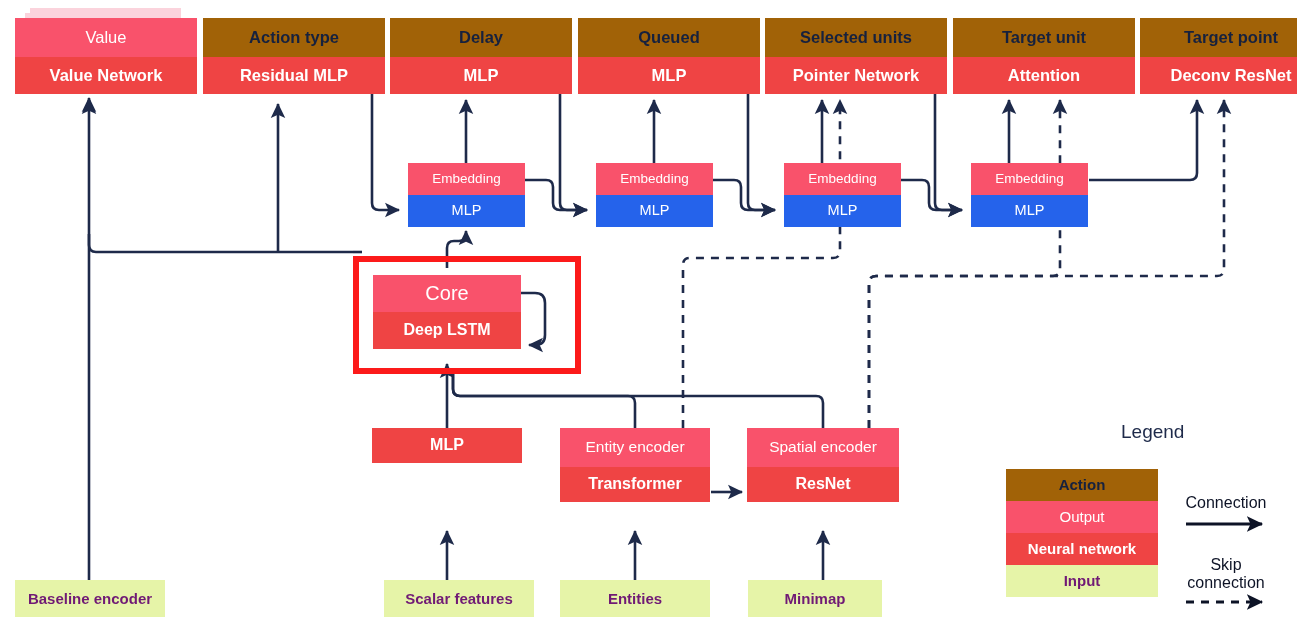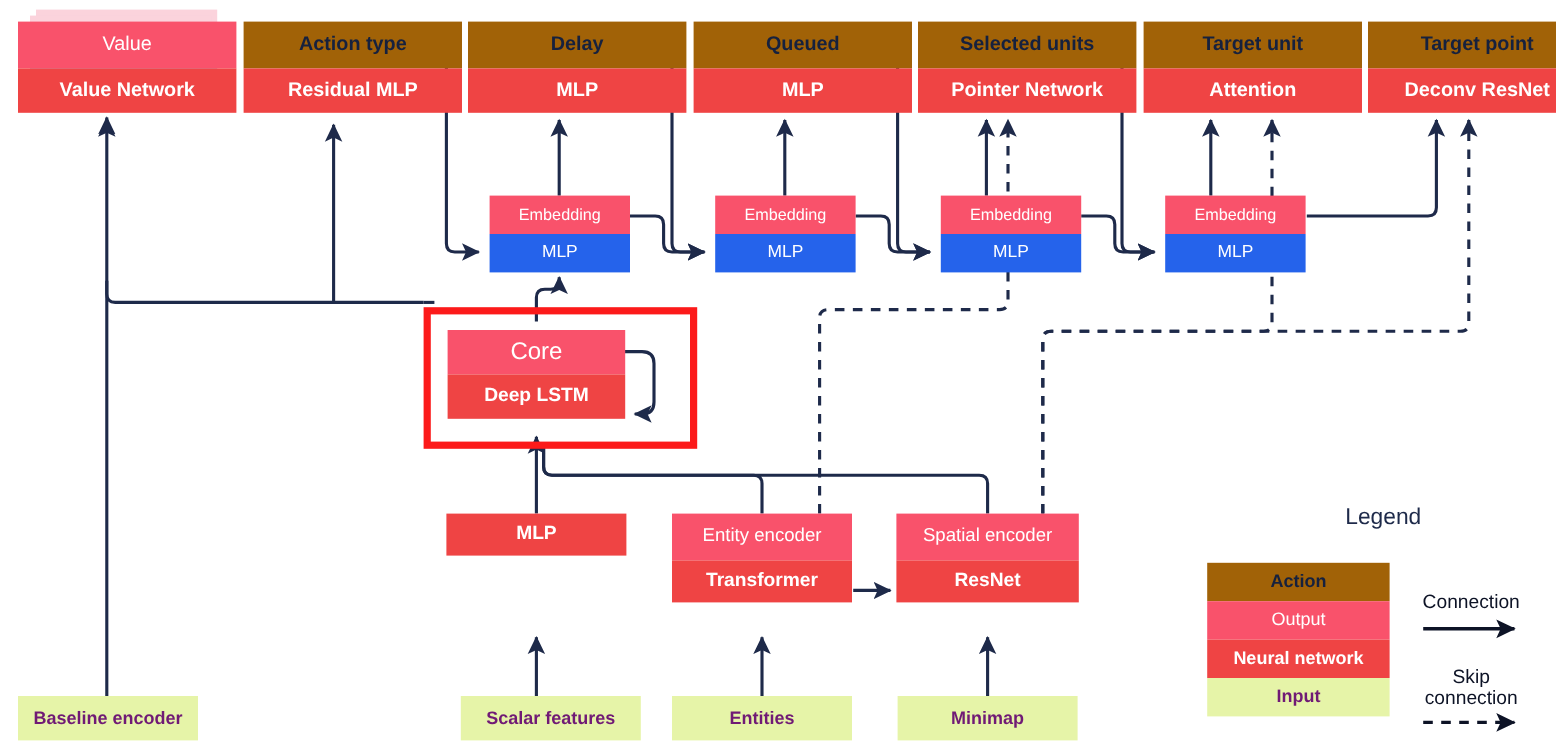--- a/index.html
+++ b/index.html
@@ -203,21 +203,21 @@
     <div class="cell bot c-nn">Transformer</div>
   </div>
   <div class="node encnode wide" style="left:747px;top:428px;">
     <div class="cell top c-output">Spatial encoder</div>
     <div class="cell bot c-nn">ResNet</div>
   </div>
 
   <div class="cell c-input innode" style="position:absolute;left:15px;top:580px;width:150px;">Baseline encoder</div>
   <div class="cell c-input innode" style="position:absolute;left:372px;top:580px;width:150px;margin-left:12px;">Scalar features</div>
   <div class="cell c-input innode" style="position:absolute;left:560px;top:580px;width:150px;">Entities</div>
-  <div class="cell c-input innode" style="position:absolute;left:748px;top:580px;width:150px;">Minimap</div>
+  <div class="cell c-input innode" style="position:absolute;left:748px;top:580px;width:134px;">Minimap</div>
 
   <div class="legend-title" style="left:1121px;top:421px;">Legend</div>
 
   <div class="legend-stack" style="left:1006px;top:469px;">
     <div class="cell c-action">Action</div>
     <div class="cell c-output">Output</div>
     <div class="cell c-nn">Neural network</div>
     <div class="cell c-input">Input</div>
   </div>
 

